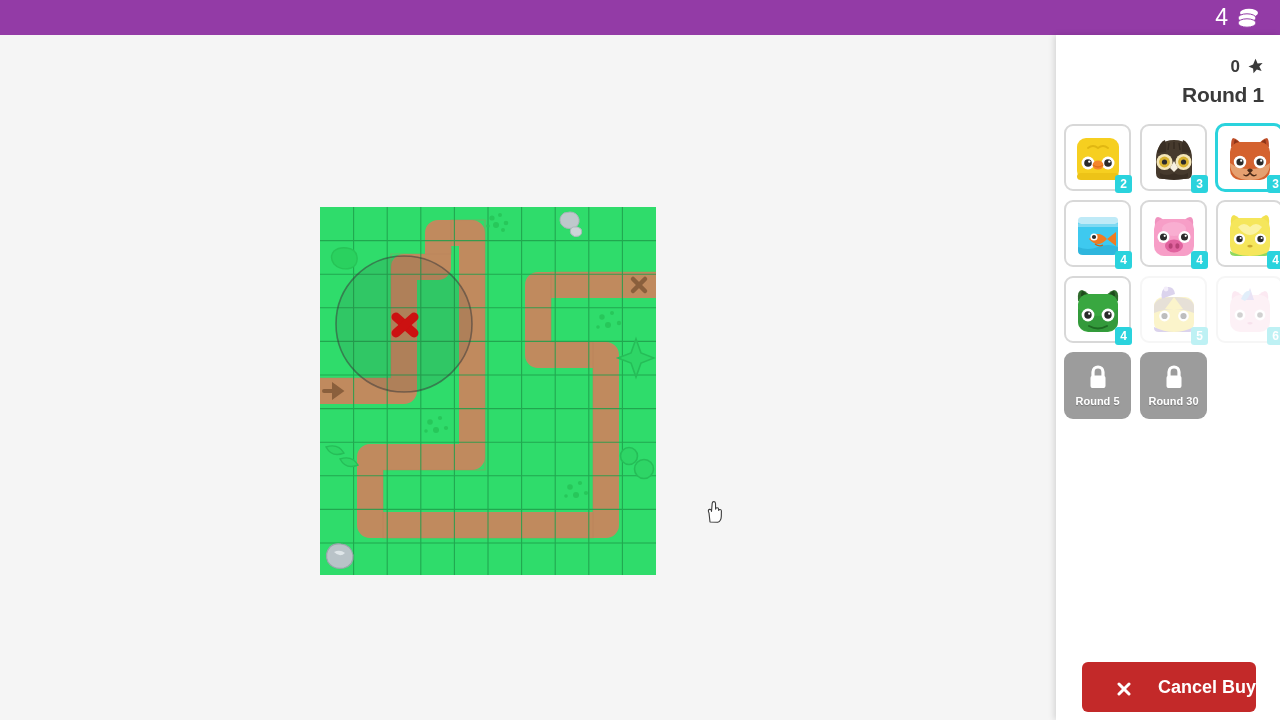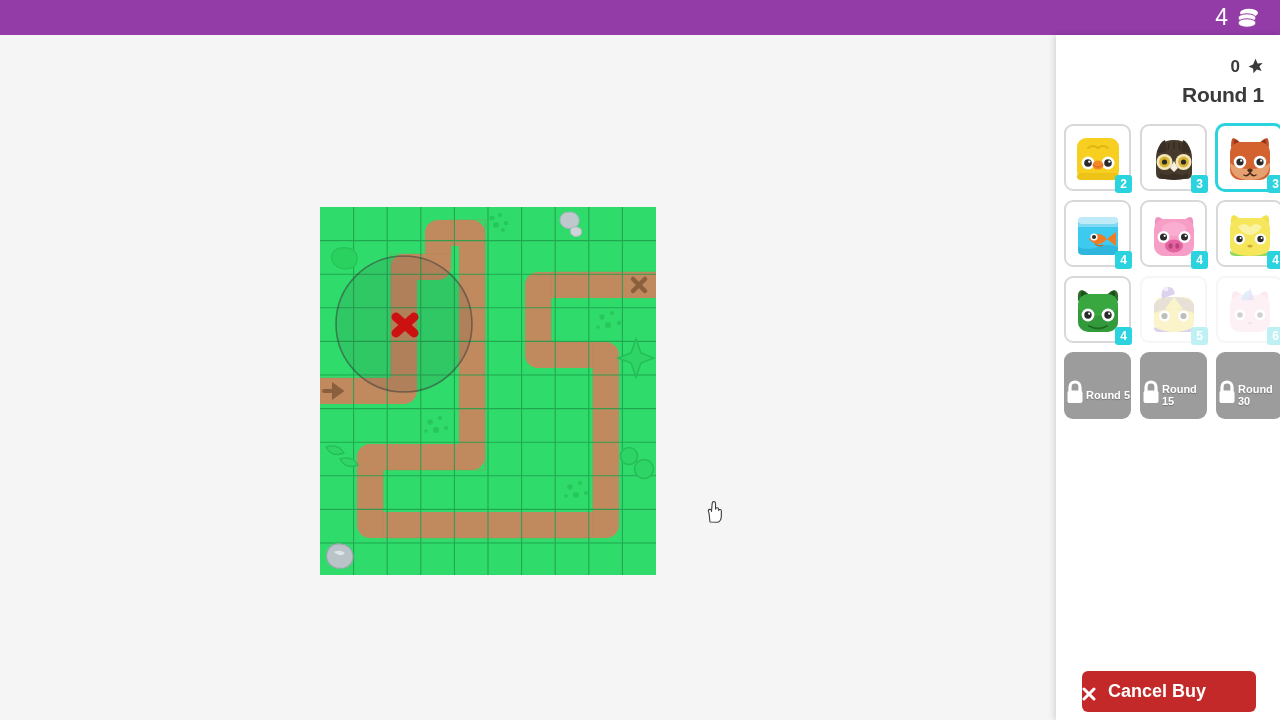--- a/index.html
+++ b/index.html
@@ -106,44 +106,44 @@
     border-radius: 3px;
     font-size: 12px; font-weight: bold;
     display: flex; align-items: center; justify-content: center;
     padding: 0 3px;
   }
 
   .tower-cell.locked {
     background: #9c9c9c;
     border: none;
     border-radius: 9px;
-    flex-direction: row;
+    flex-direction: column;
     justify-content: flex-start;
     padding-top: 13px;
     cursor: default;
   }
   .lock-icon { width: 22px; height: 24px; display:block; }
   .lock-label {
     margin-top: 6px;
     color: #ffffff; font-size: 11px; font-weight: bold;
     text-shadow: 0 1px 1px rgba(0,0,0,0.25);
   }
 
   
   .cancel-btn {
     position: absolute;
     left: 26px; bottom: 8px;
-    width: 174px; height: 41px;
+    width: 174px; height: 50px;
     background: #c32929;
     color: #ffffff;
     border: none; border-radius: 6px;
     font-family: "Liberation Sans", sans-serif;
     font-size: 18px; font-weight: bold;
-    display: flex; align-items: center; justify-content: flex-start;
-    gap: 12px;
+    display: flex; align-items: center; justify-content: flex-end;
+    gap: 27px;
     cursor: pointer;
   }
   .cancel-x { width: 14px; height: 14px; display:block; }
 </style>
 </head>
 <body>
 
 <div id="app">
 
   <div class="topbar">
@@ -466,29 +466,20 @@
       <div class="tower-cell locked">
         <span class="lock-icon">
           <svg viewBox="0 0 22 24" width="22" height="24">
             <path d="M6,11 L6,7 a5,5 0 0 1 10,0 L16,11" fill="none" stroke="#ffffff" stroke-width="3.2"></path>
             <rect x="3.5" y="10.5" width="15" height="12.5" rx="2.6" fill="#ffffff"></rect>
           </svg>
         </span>
         <span class="lock-label">Round 5</span>
       </div>
 
-      <div class="tower-cell locked">
-        <span class="lock-icon">
-          <svg viewBox="0 0 22 24" width="22" height="24">
-            <path d="M6,11 L6,7 a5,5 0 0 1 10,0 L16,11" fill="none" stroke="#ffffff" stroke-width="3.2"></path>
-            <rect x="3.5" y="10.5" width="15" height="12.5" rx="2.6" fill="#ffffff"></rect>
-          </svg>
-        </span>
-        <span class="lock-label">Round 15</span>
-      </div>
 
       <div class="tower-cell locked">
         <span class="lock-icon">
           <svg viewBox="0 0 22 24" width="22" height="24">
             <path d="M6,11 L6,7 a5,5 0 0 1 10,0 L16,11" fill="none" stroke="#ffffff" stroke-width="3.2"></path>
             <rect x="3.5" y="10.5" width="15" height="12.5" rx="2.6" fill="#ffffff"></rect>
           </svg>
         </span>
         <span class="lock-label">Round 30</span>
       </div>

